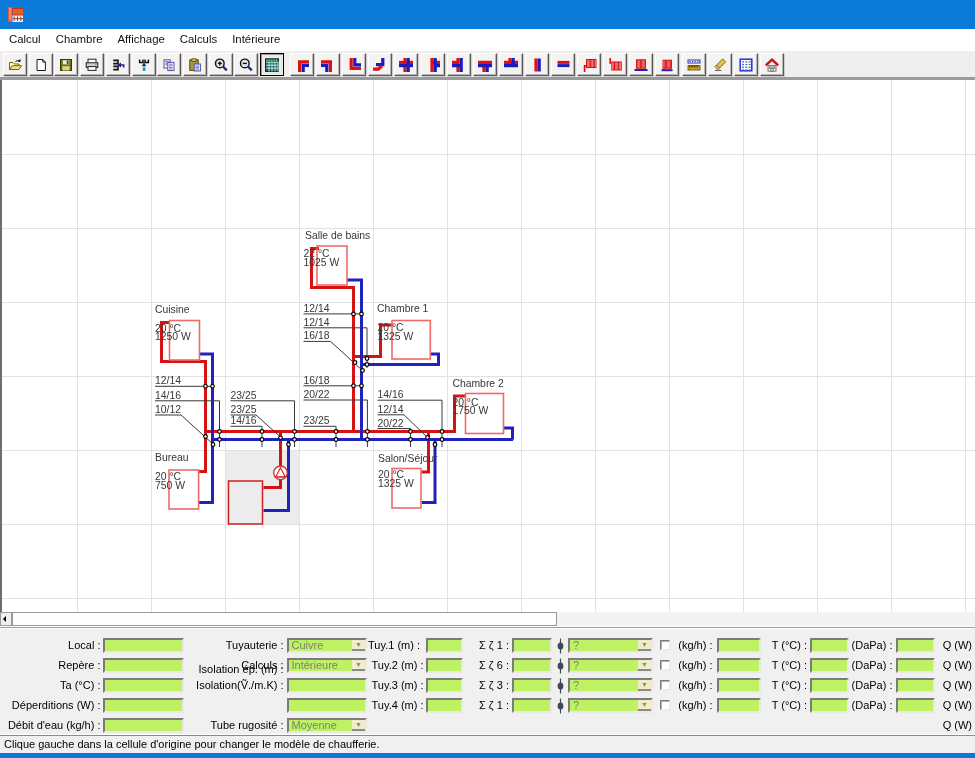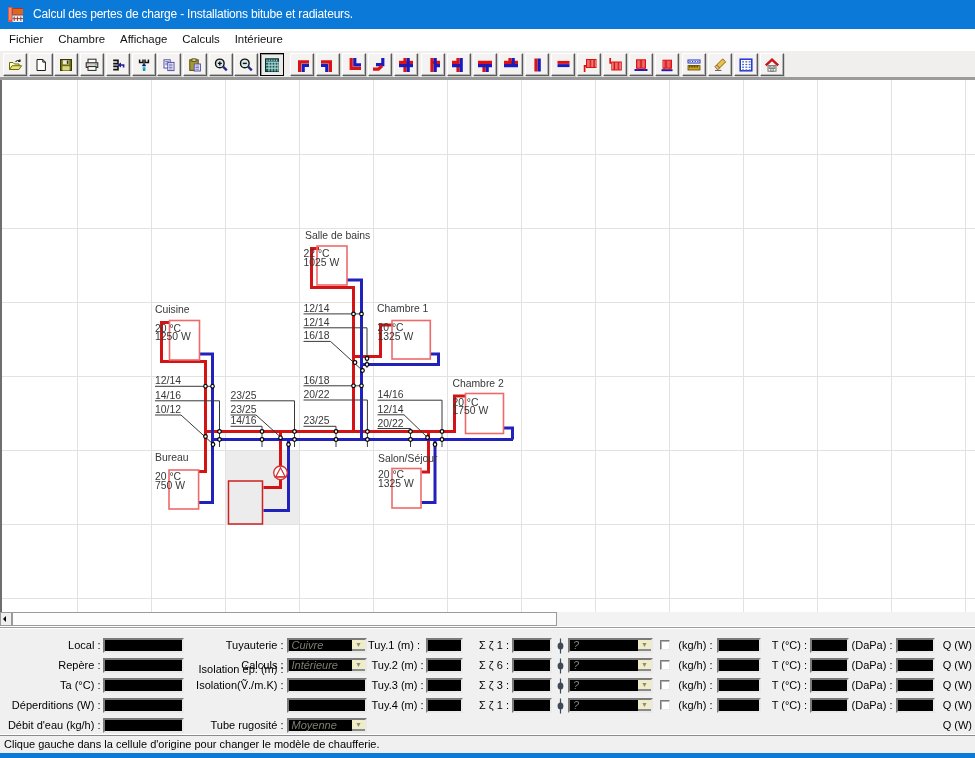--- a/index.html
+++ b/index.html
@@ -19,44 +19,43 @@
 #sbar { position:absolute; left:0; top:612px; width:975px; height:14px; background:#f3f3f3; }
 #sbtn { position:absolute; left:0; top:0; width:12px; height:14px; background:#f0f0f0;
   border:1px solid #9a9a9a; }
 #sbtn:after { content:""; position:absolute; left:2px; top:3px; border:3.5px solid transparent;
   border-right-color:#000; border-left:none; }
 #sthumb { position:absolute; left:12px; top:0; width:545px; height:14px; background:#fdfdfd;
   border:1px solid #9a9a9a; }
 #panel { position:absolute; left:0; top:627px; width:975px; height:107px; background:#f0f0f0;
   border-top:1px solid #9c9c9c; box-shadow: inset 0 1px 0 #ffffff; }
 .flab { position:absolute; font-size:11px; color:#000; text-align:right; height:13px; line-height:12px; }
-.finp { position:absolute; height:15px; background:#000000; border:2px solid;
-  border-color:#7b7b7b #e9e9e9 #e9e9e9 #7b7b7b;font-style:italic; }
+.finp { position:absolute; height:15px; background:#bef264; border:2px solid;
+  border-color:#7b7b7b #e9e9e9 #e9e9e9 #7b7b7b; }
 .ctext { position:absolute; left:3px; top:0px; font-size:11px; color:#7e7e72; line-height:11px; }
 .carr { position:absolute; right:0; top:0; width:13px; height:11px; background:#efecc6;
   border-bottom:2px solid #8a8a8a; font-size:7px; color:#8a8a8a; text-align:center; line-height:10px; }
 .fchk { position:absolute; width:10px; height:10px; background:#fff; border:1px solid;
   border-color:#7b7b7b #e9e9e9 #e9e9e9 #7b7b7b; box-shadow: inset 1px 1px 0 #b0b0b0; }
 #status { position:absolute; left:0; top:735px; width:975px; height:18px; background:#f0f0f0;
   border-top:1px solid #8a8a8a; font-size:11px; color:#000; line-height:16px; padding-left:4px; }
 #bstrip { position:absolute; left:0; top:753px; width:975px; height:5px; background:#0b79d8; }
 </style></head>
 <body>
 <div id="title">
  <svg style="position:absolute;left:8px;top:6px" width="17" height="17" viewBox="0 0 17 17">
   <rect x="0" y="1" width="4.5" height="15" fill="#e85838"></rect>
   <path d="M1,3 H3.5 M1,5 H3.5 M1,7 H3.5 M1,9 H3.5 M1,11 H3.5 M1,13 H3.5" stroke="#ffd8c8" stroke-width="0.8"></path>
   <rect x="4.5" y="2" width="10.5" height="7.5" fill="#c03018"></rect>
   <path d="M6,3 V8.5 M8,3 V8.5 M10,3 V8.5 M12,3 V8.5 M14,3 V8.5" stroke="#f0a030" stroke-width="1"></path>
   <rect x="4.5" y="9.5" width="10.5" height="6.5" fill="#e8eef2"></rect>
   <path d="M6.2,10.5 V15 M9.5,10.5 V15 M12.8,10.5 V15 M4.5,12.6 H15" stroke="#90342c" stroke-width="0.9"></path>
  </svg>
- <span class="txt">Calcul des pertes de charge - Installations bitube et radiateurs.</span>
 </div>
-<div id="menu"><span style="margin-left:1.5px">Fichier</span><span>Chambre</span><span>Affichage</span><span>Calculs</span><span>Intérieure</span></div>
+<div id="menu"><span style="margin-left:1.5px">Calcul</span><span>Chambre</span><span>Affichage</span><span>Calculs</span><span>Intérieure</span></div>
 <div id="tbar">
 <div class="tbtn" style="left:3.0px">
       <svg width="16" height="16" viewBox="0 0 16 16">
         <path d="M2.5,12.5 V5.5 H6 L7.5,7 H12 V8.7" fill="#ffffd0" stroke="#6b6b00" stroke-width="1"></path>
         <path d="M2.5,12.5 L5.2,8.7 H14.6 L11.9,12.5 Z" fill="#efe080" stroke="#6b6b00" stroke-width="1"></path>
         <path d="M8.5,4.6 Q10.5,2.6 13.2,4.2 M13.2,4.2 l-0.4,-1.8 M13.2,4.2 l-1.9,0.3" stroke="#000" fill="none" stroke-width="1"></path>
       </svg>
     </div>
 <div class="tbtn" style="left:28.7px">
       <svg width="16" height="16" viewBox="0 0 16 16">

